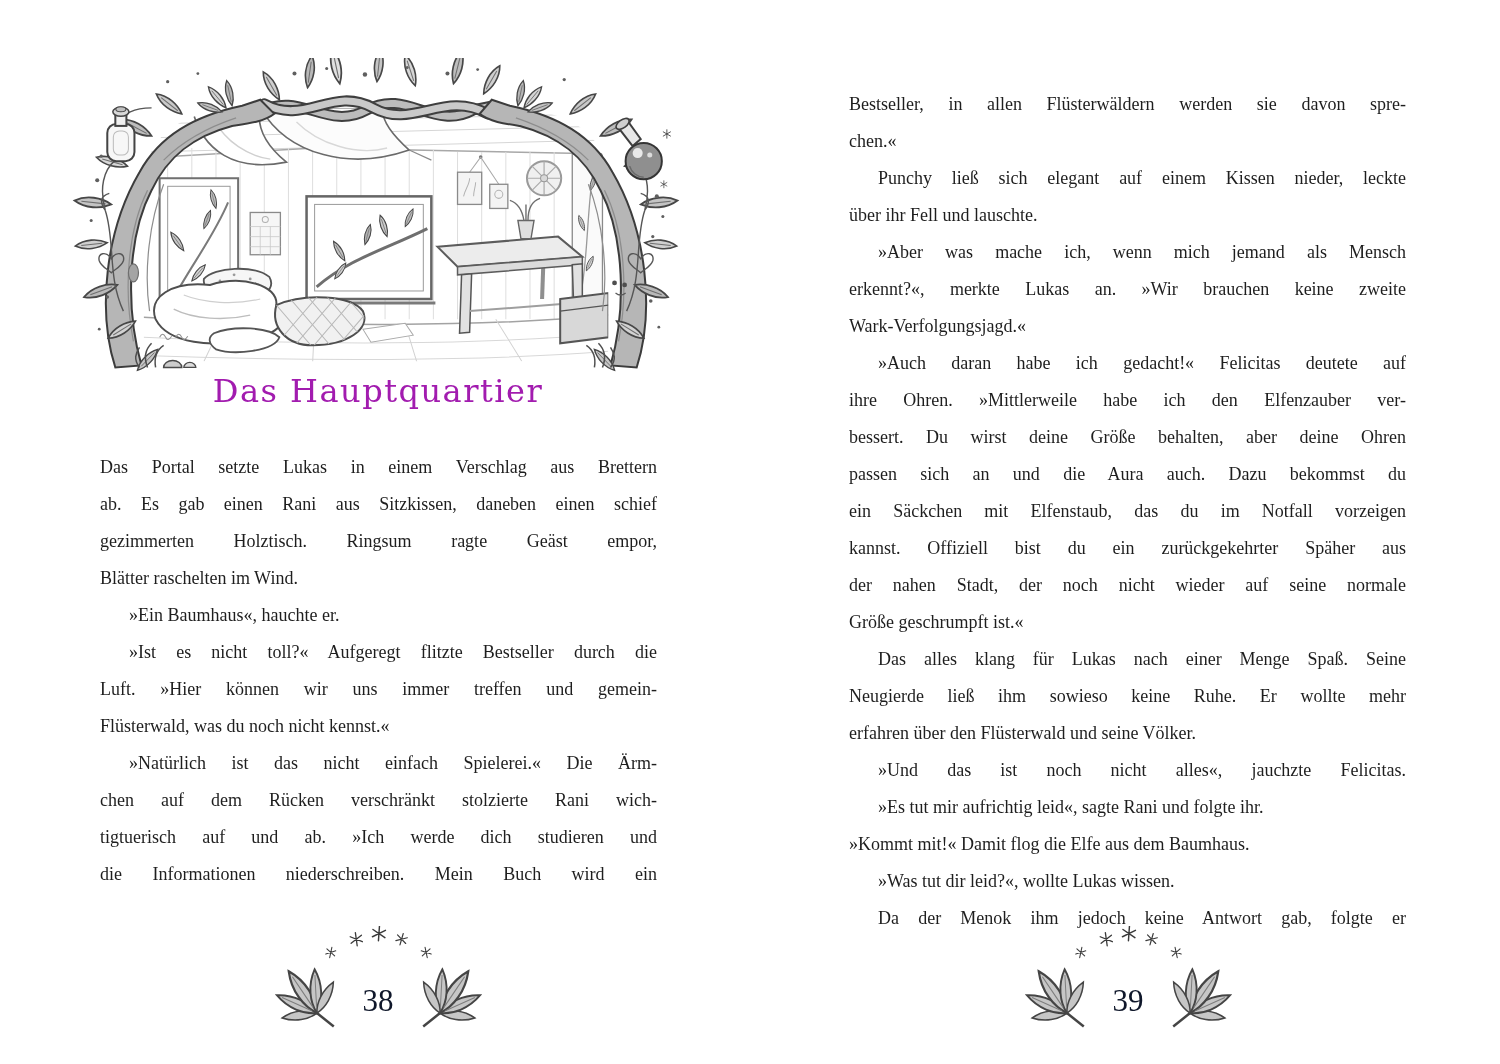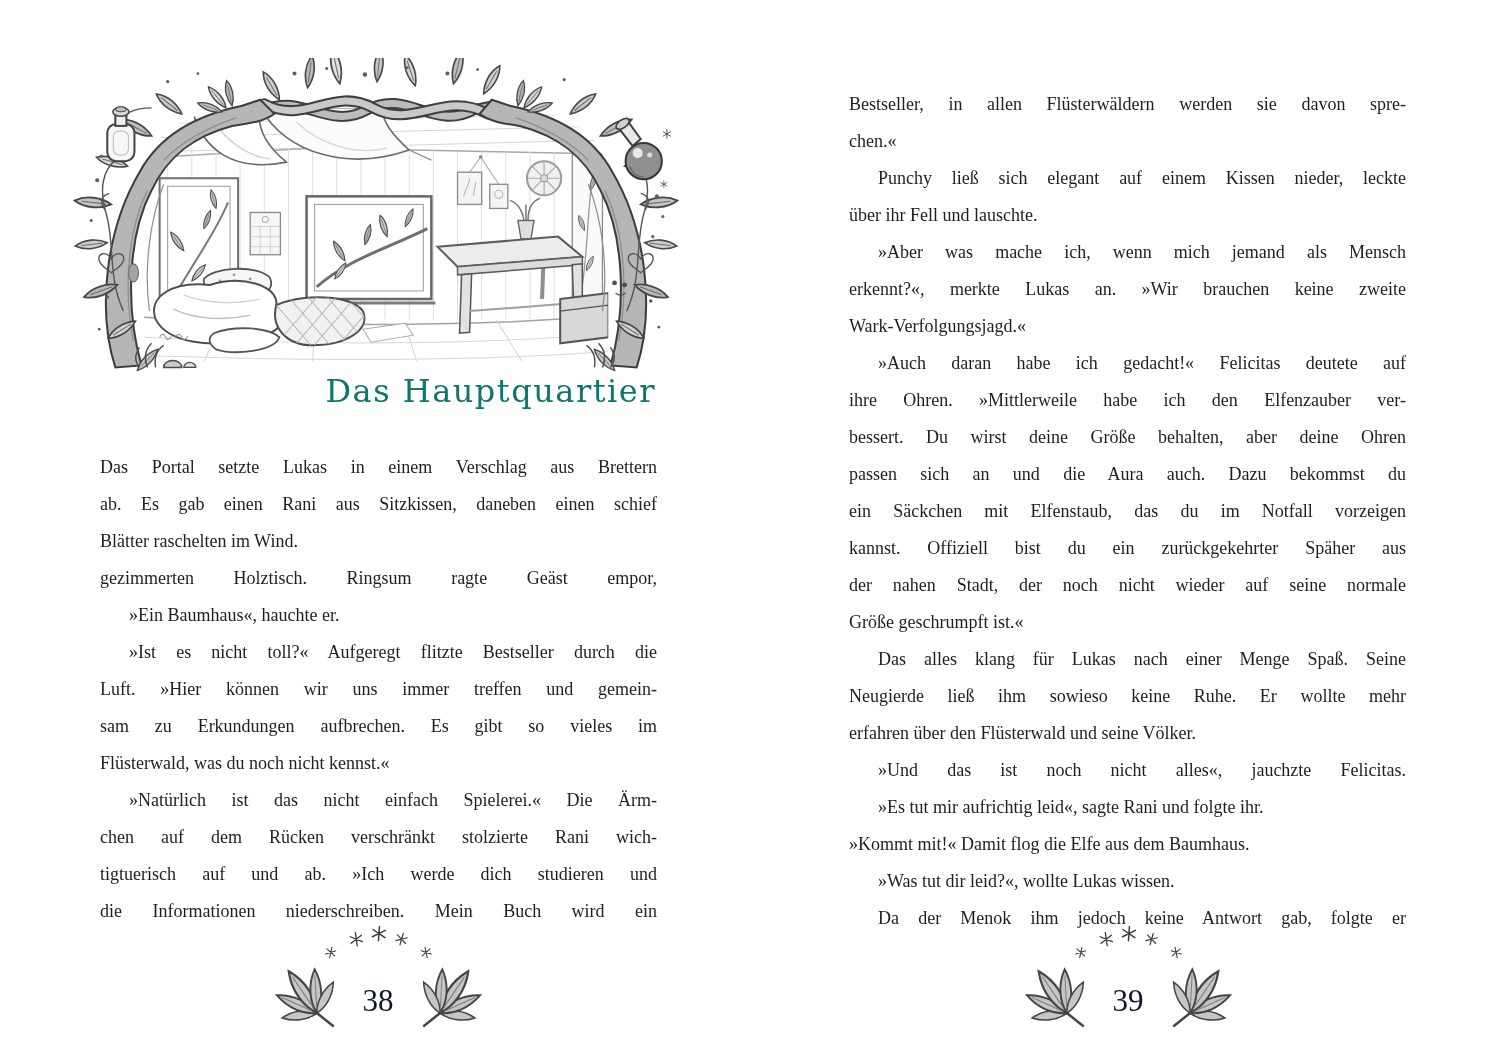--- a/index.html
+++ b/index.html
@@ -2,22 +2,22 @@
 <html><head>
 <meta charset="utf-8">
 <style>
   html,body{margin:0;padding:0;}
   .spread{
     position:relative;width:1500px;height:1064px;background:#ffffff;
     font-family:"Liberation Serif",serif;color:#1e1e1e;overflow:hidden;
   }
   .illu{position:absolute;left:63px;top:58px;width:624px;height:320px;}
   .chapter-title{
-    position:absolute;left:100px;top:372px;width:556px;text-align:right;
-    font-family:"DejaVu Serif",serif;font-size:32px;letter-spacing:1.5px;color:#0f766e;
+    position:absolute;left:100px;top:372px;width:556px;text-align:center;
+    font-family:"DejaVu Serif",serif;font-size:32px;letter-spacing:1.5px;color:#a21caf;
   }
   .textcol{position:absolute;width:557px;}
   .textcol.tleft{left:100px;top:449px;}
   .textcol.tright{left:849px;top:86px;}
   .line{
     font-size:18px;line-height:37px;height:37px;overflow:hidden;
     text-align:justify;
   }
   .line.full{text-align-last:justify;}
   .line.indent{text-indent:29px;}
@@ -313,26 +313,25 @@
       <path d="M100,306 A9,7 0 0 1 118,306 Z" fill="#cccccc" stroke="#4a4a4a" stroke-width="1.5"></path>
       <path d="M120,306 A6,5 0 0 1 132,306 Z" fill="#dddddd" stroke="#4a4a4a" stroke-width="1.3"></path>
     </g>
   </svg>
 
   <div class="chapter-title">Das Hauptquartier</div>
 
   <div class="textcol tleft">
       <div class="line full">Das Portal setzte Lukas in einem Verschlag aus Brettern</div>
       <div class="line full">ab. Es gab einen Rani aus Sitzkissen, daneben einen schief</div>
+      <div class="line full">gezimmerten Holztisch. Ringsum ragte Geäst empor,</div>
       <div class="line">Blätter raschelten im Wind.</div>
-      <div class="line full">gezimmerten Holztisch. Ringsum ragte Geäst empor,</div>
       <div class="line indent">»Ein Baumhaus«, hauchte er.</div>
       <div class="line full indent">»Ist es nicht toll?« Aufgeregt flitzte Bestseller durch die</div>
       <div class="line full">Luft. »Hier können wir uns immer treffen und gemein-</div>
-      <div class="line full">sam zu Erkundungen aufbrechen. Es gibt so vieles im</div>
       <div class="line">Flüsterwald, was du noch nicht kennst.«</div>
       <div class="line full indent">»Natürlich ist das nicht einfach Spielerei.« Die Ärm-</div>
       <div class="line full">chen auf dem Rücken verschränkt stolzierte Rani wich-</div>
       <div class="line full">tigtuerisch auf und ab. »Ich werde dich studieren und</div>
       <div class="line full">die Informationen niederschreiben. Mein Buch wird ein</div>
     </div>
 
   <div class="textcol tright">
       <div class="line full">Bestseller, in allen Flüsterwäldern werden sie davon spre-</div>
       <div class="line">chen.«</div>

